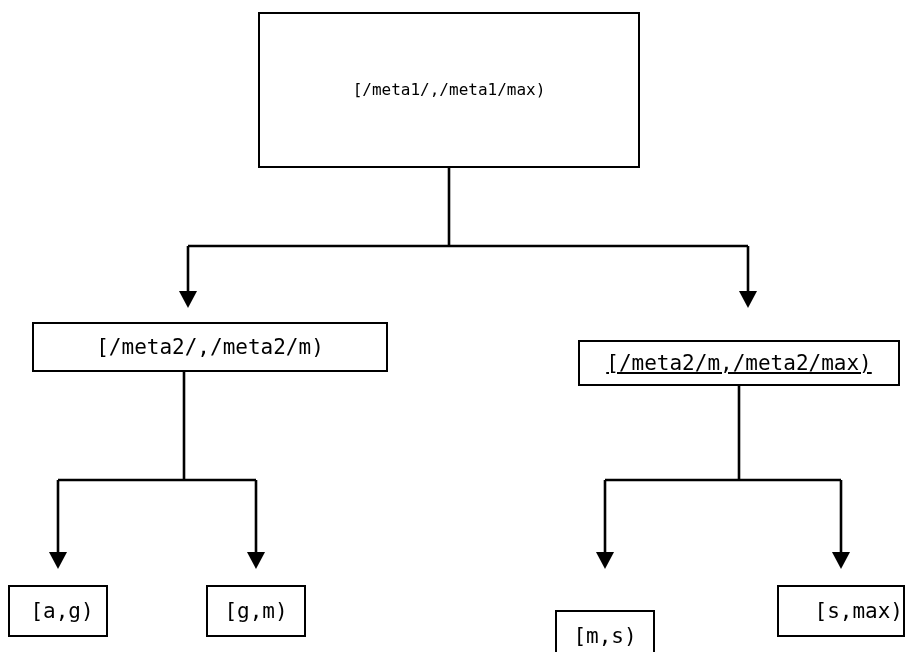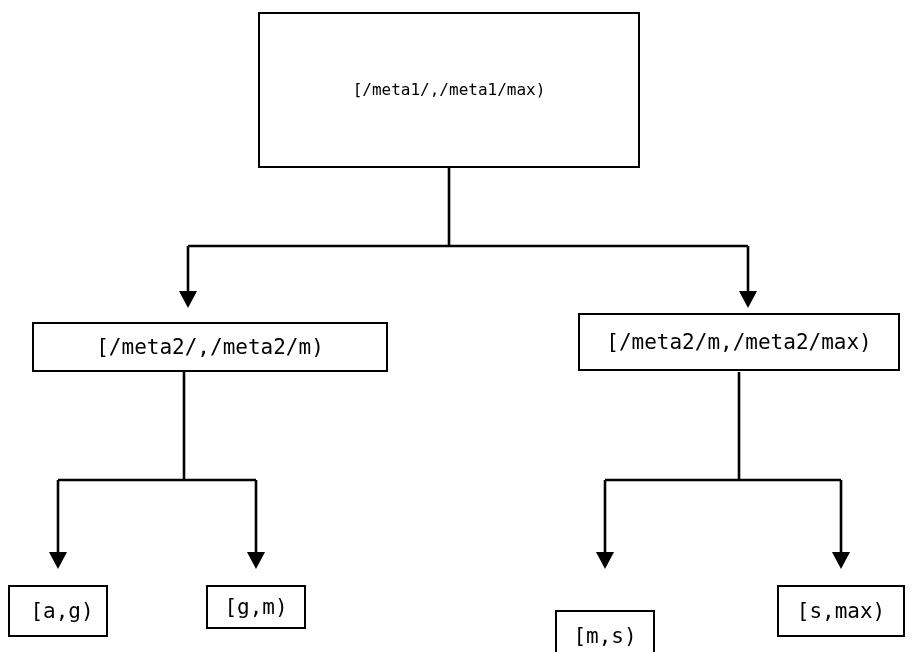--- a/index.html
+++ b/index.html
@@ -80,33 +80,33 @@
   </svg>
 
   <div class="tree-node node-root" style="left:258px; top:12px; width:382px; height:156px;">
     <span class="node-label">[/meta1/,/meta1/max)</span>
   </div>
 
   <div class="tree-node node-mid" style="left:20px; top:322px; width:356px; height:50px;margin-left:12px;">
     <span class="node-label">[/meta2/,/meta2/m)</span>
   </div>
 
-  <div class="tree-node node-mid" style="left:578px; top:313px; width:322px; height:58px;">
+  <div class="tree-node node-mid" style="left:578px; top:340px; width:322px; height:46px;text-decoration:underline;">
     <span class="node-label">[/meta2/m,/meta2/max)</span>
   </div>
 
   <div class="tree-node node-leaf" style="left:8px; top:585px; width:100px; height:52px;padding-left:8px;">
     <span class="node-label">[a,g)</span>
   </div>
 
-  <div class="tree-node node-leaf" style="left:206px; top:585px; width:100px; height:44px;">
+  <div class="tree-node node-leaf" style="left:206px; top:585px; width:100px; height:52px;">
     <span class="node-label">[g,m)</span>
   </div>
 
   <div class="tree-node node-leaf" style="left:555px; top:610px; width:100px; height:52px;">
     <span class="node-label">[m,s)</span>
   </div>
 
-  <div class="tree-node node-leaf" style="left:777px; top:585px; width:128px; height:52px;">
+  <div class="tree-node node-leaf" style="left:777px; top:585px; width:128px; height:52px;justify-content:flex-end;">
     <span class="node-label">[s,max)</span>
   </div>
 
 </div>
 
 </body></html>

